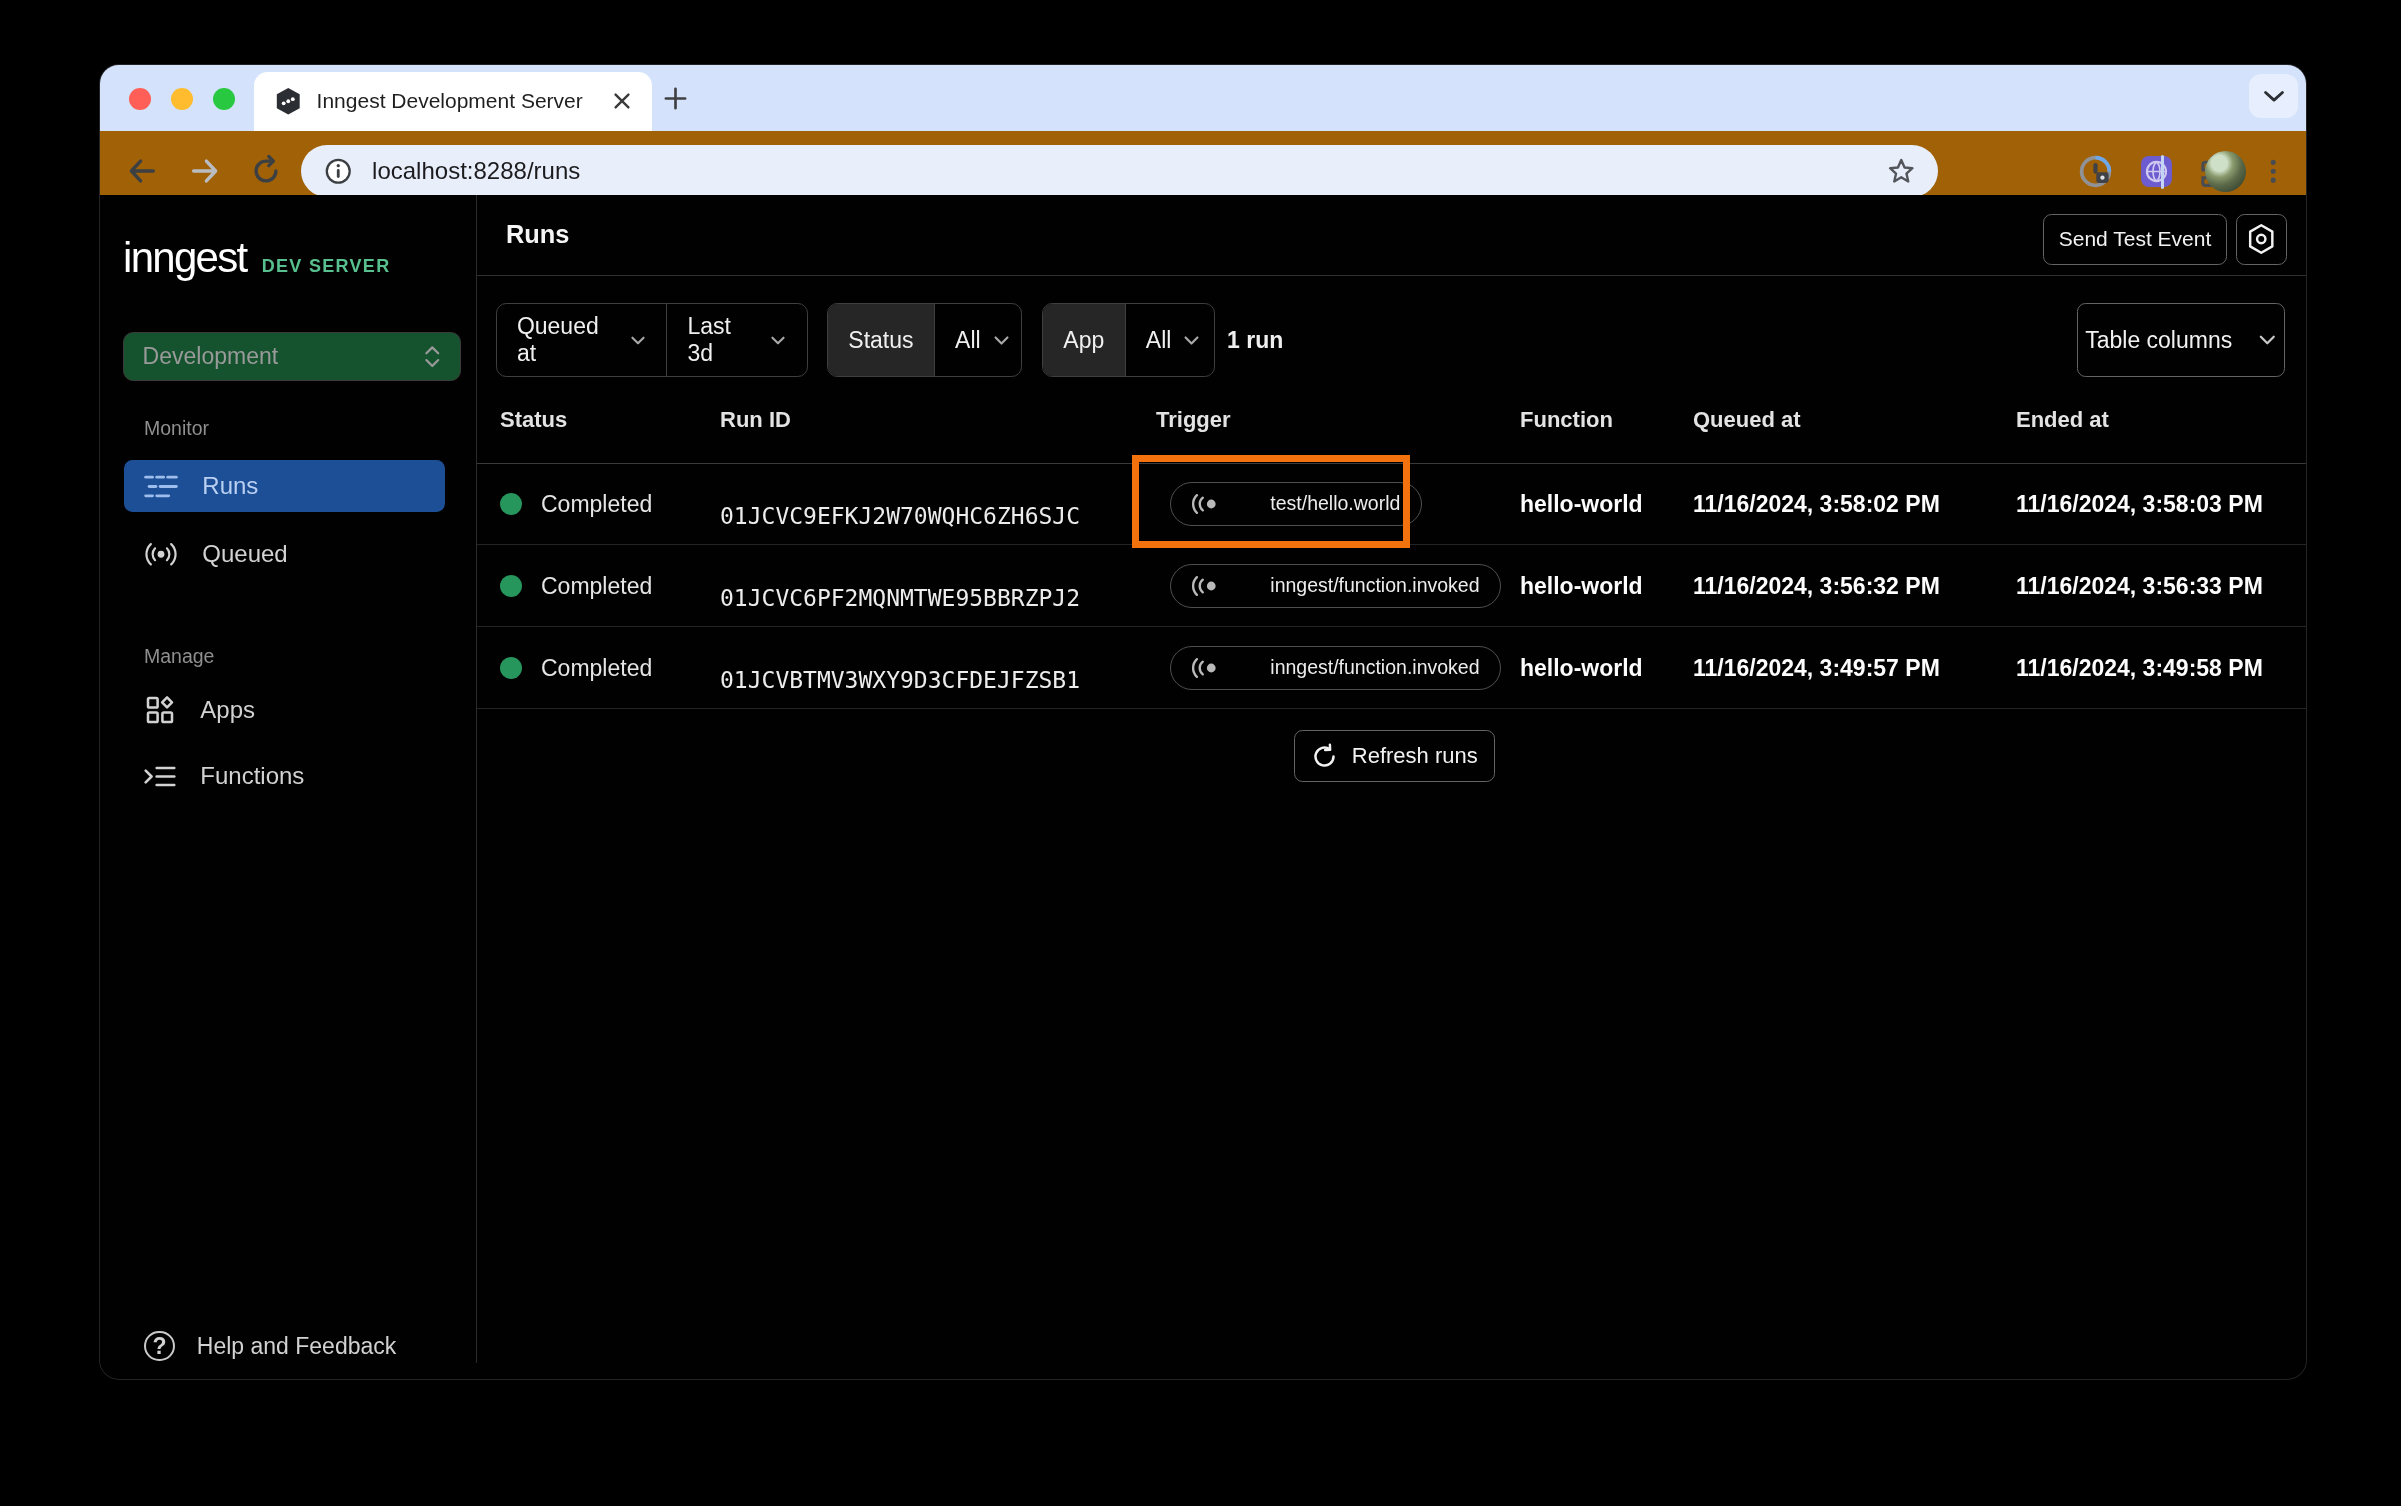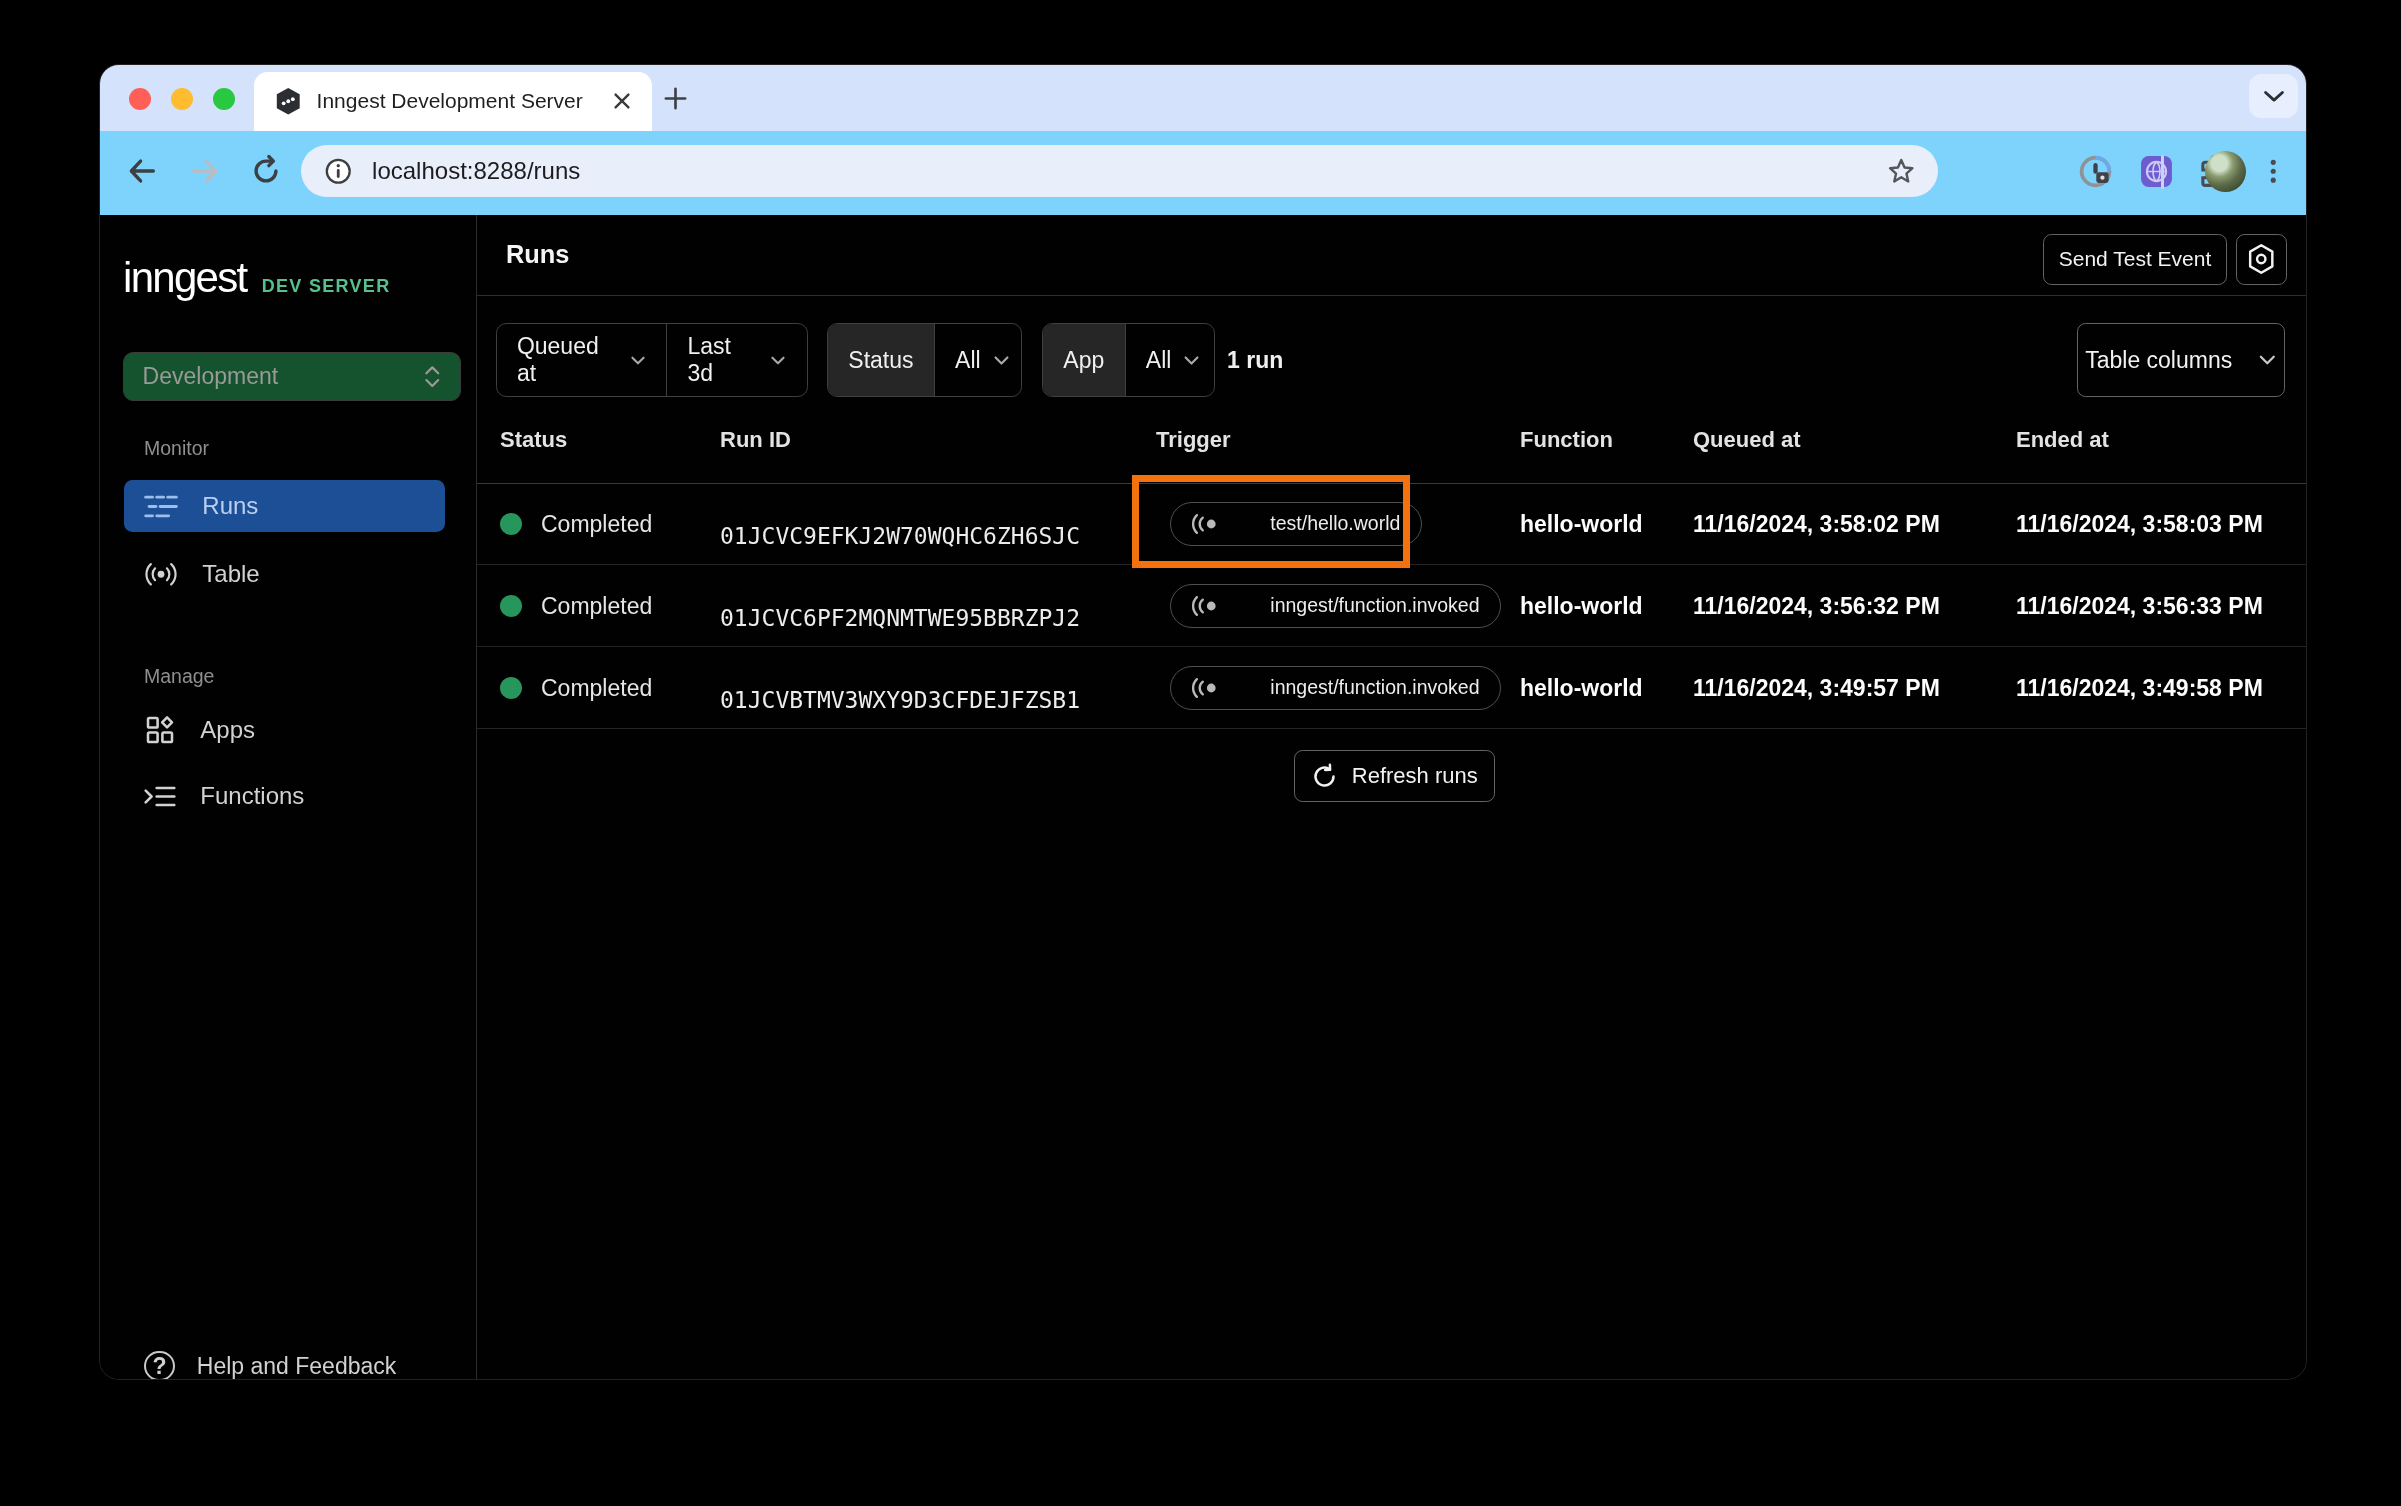--- a/index.html
+++ b/index.html
@@ -13,21 +13,21 @@
   .tl { position:absolute; top:23px; width:22px; height:22px; border-radius:50%; }
   .tab { position:absolute; left:154px; top:6.8px; width:398px; height:59px; background:#fff;
          border-radius:13.5px 13.5px 0 0; display:flex; align-items:center; padding:0 18.6px; gap:13.5px; }
   .tab-title { font-size:21px; color:#1f1f1f; white-space:nowrap; flex:1; }
   .newtab { position:absolute; left:557px; top:15.2px; width:37px; height:37px; border-radius:8.5px;
             display:flex; align-items:center; justify-content:center; }
   .strip-chevron { position:absolute; left:2149px; top:9.3px; width:49px; height:44px; background:#e7eefd;
             border-radius:12px; display:flex; align-items:center; justify-content:center; }
 
   
-  .toolbar { position:relative; width:100%; height:84px; background:#7dd3fc; }
+  .toolbar { position:relative; width:100%; height:64px; background:#a16207; }
   .urlpill { position:absolute; left:201px; top:14.4px; width:1637px; height:52px; background:#e9eefb;
              border-radius:26px; display:flex; align-items:center; padding:0 22px; gap:18.6px; }
   .url-text { font-size:24px; color:#1c1c1e; }
   .pill-star { margin-left:auto; }
   .tool-ic { position:absolute; top:0; height:80px; display:flex; align-items:center; justify-content:center; }
   .avatar { width:41px; height:41px; border-radius:50%;
             background:radial-gradient(circle at 35% 30%, #cfe0c8 0 20%, #8a9b6e 35%, #5d6b4a 55%, #3c4a33 80%); }
   .tb-sep { position:absolute; left:2061px; top:24px; width:2.5px; height:34px; background:#c3d4f4; border-radius:1.7px; }
 
   
@@ -217,21 +217,21 @@
           </g>
         </svg>
         <span>Runs</span>
       </div>
 
       <div class="nav-item" style="top:333px;">
         <svg width="34" height="30.5" viewBox="0 0 40 36">
           <circle cx="20" cy="18" r="4" fill="#d2d2d2"></circle>
           <path d="M13 11 A10 10 0 0 0 13 25 M8 6 A16.5 16.5 0 0 0 8 30 M27 11 A10 10 0 0 1 27 25 M32 6 A16.5 16.5 0 0 1 32 30" fill="none" stroke="#d2d2d2" stroke-width="2.6" stroke-linecap="round"></path>
         </svg>
-        <span>Table</span>
+        <span>Queued</span>
       </div>
 
       <div class="sec-label" style="top:450px;">Manage</div>
 
       <div class="nav-item" style="top:555px;">
         <svg width="32" height="29" viewBox="0 0 38 34">
           <path d="M2 10 L9 17 L2 24" fill="none" stroke="#d2d2d2" stroke-width="3" stroke-linecap="round" stroke-linejoin="round"></path>
           <g stroke="#d2d2d2" stroke-width="3" stroke-linecap="round">
             <line x1="15" y1="7" x2="36" y2="7"></line>
               <line x1="15" y1="17" x2="36" y2="17"></line>

